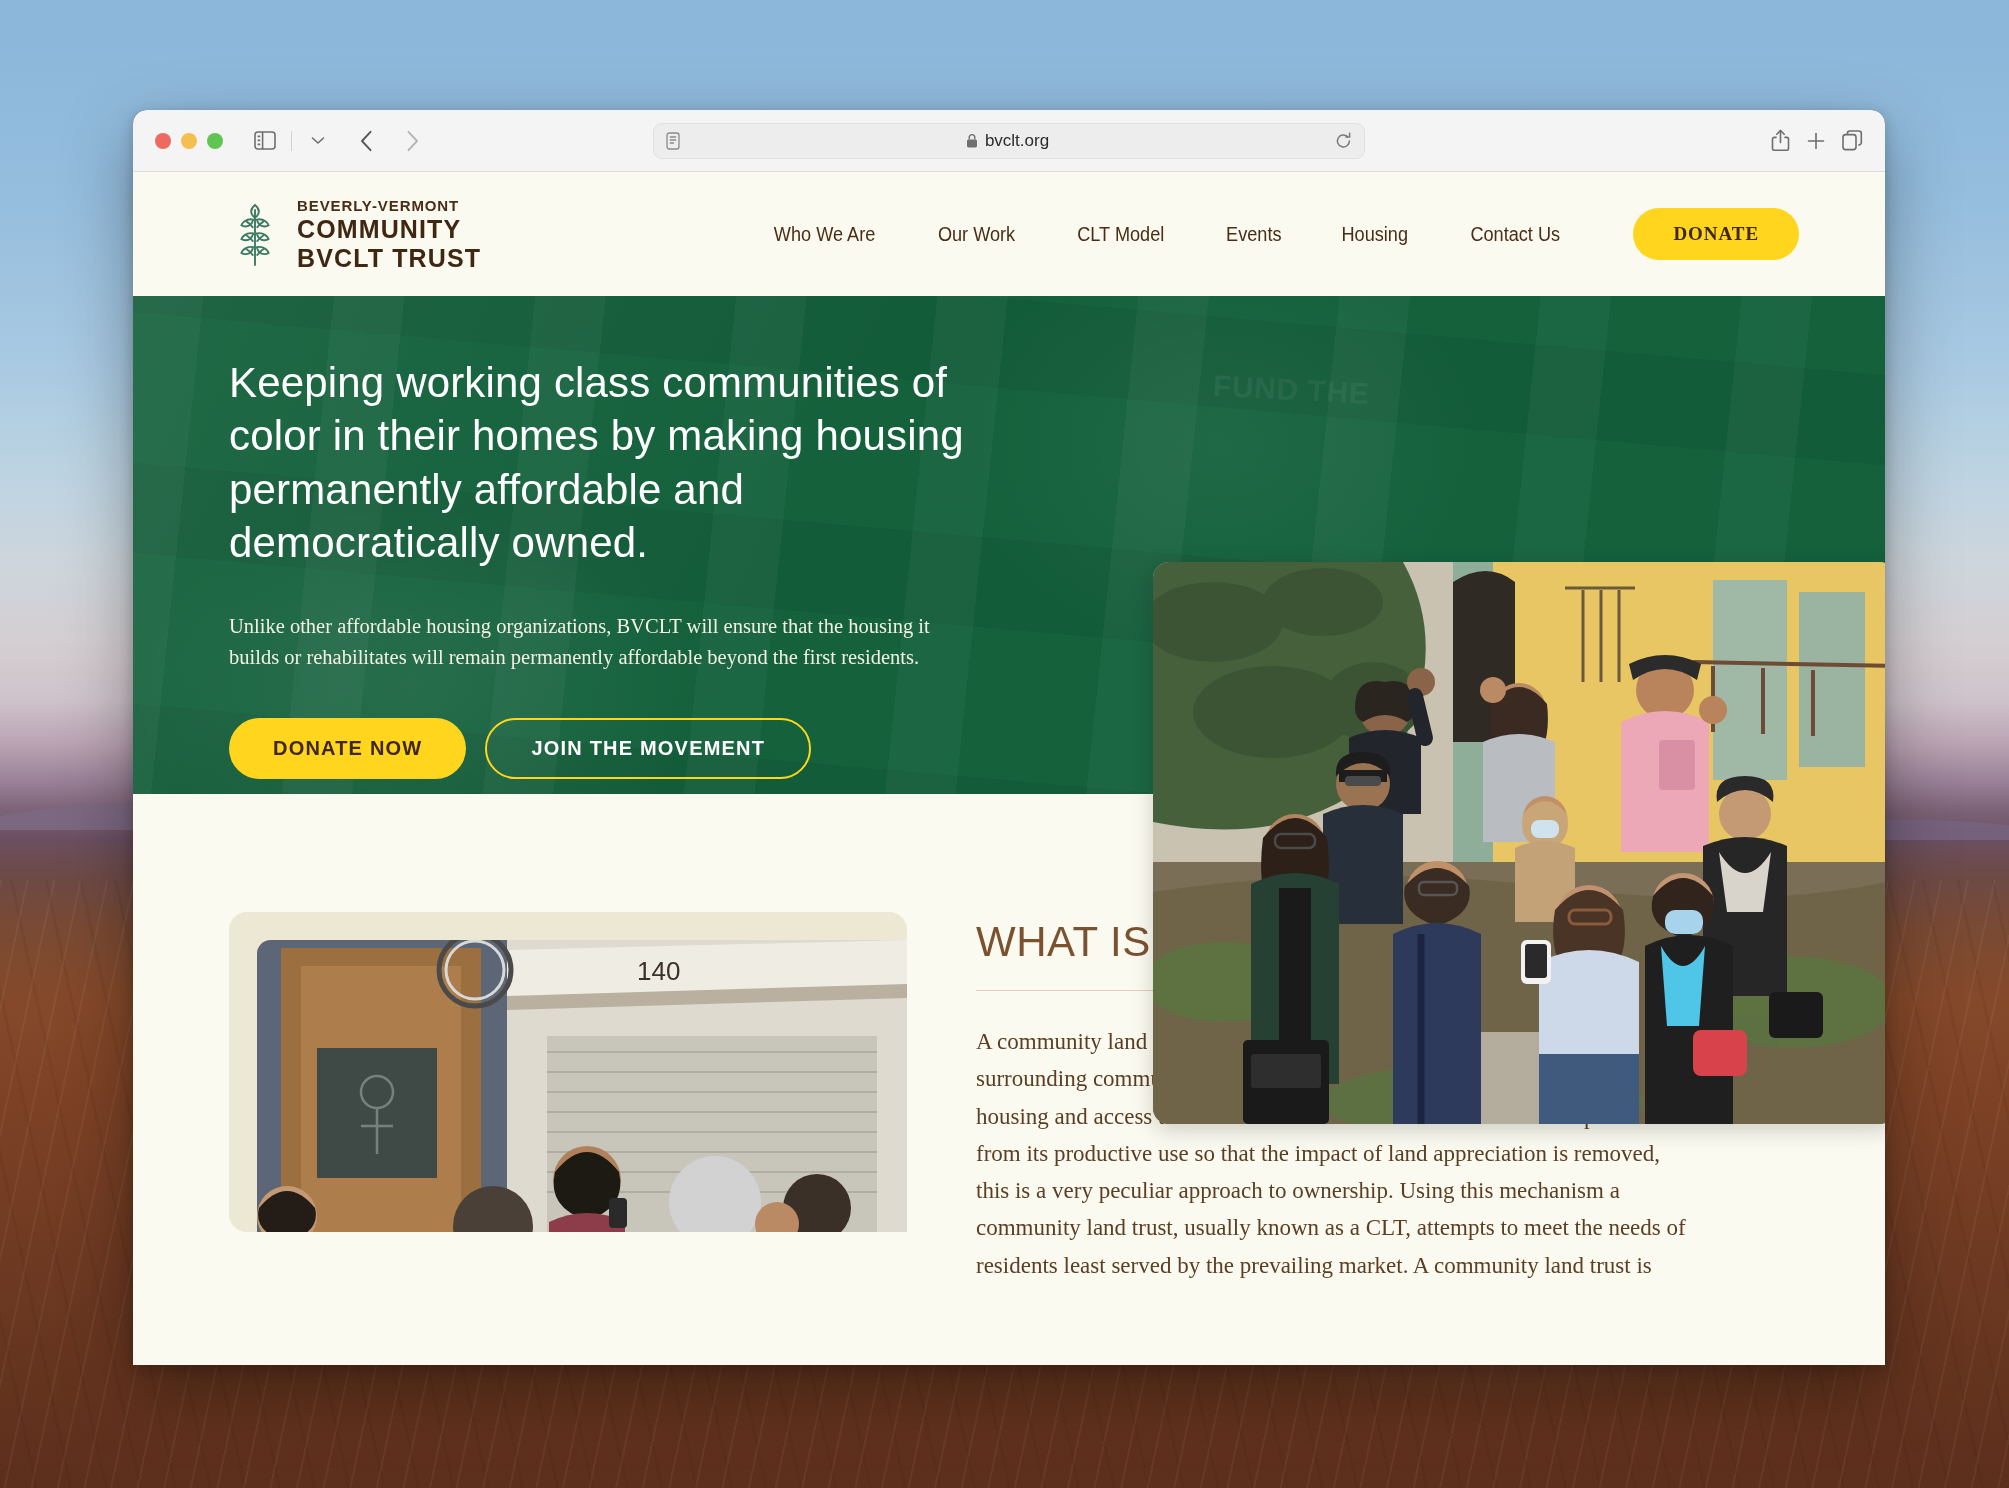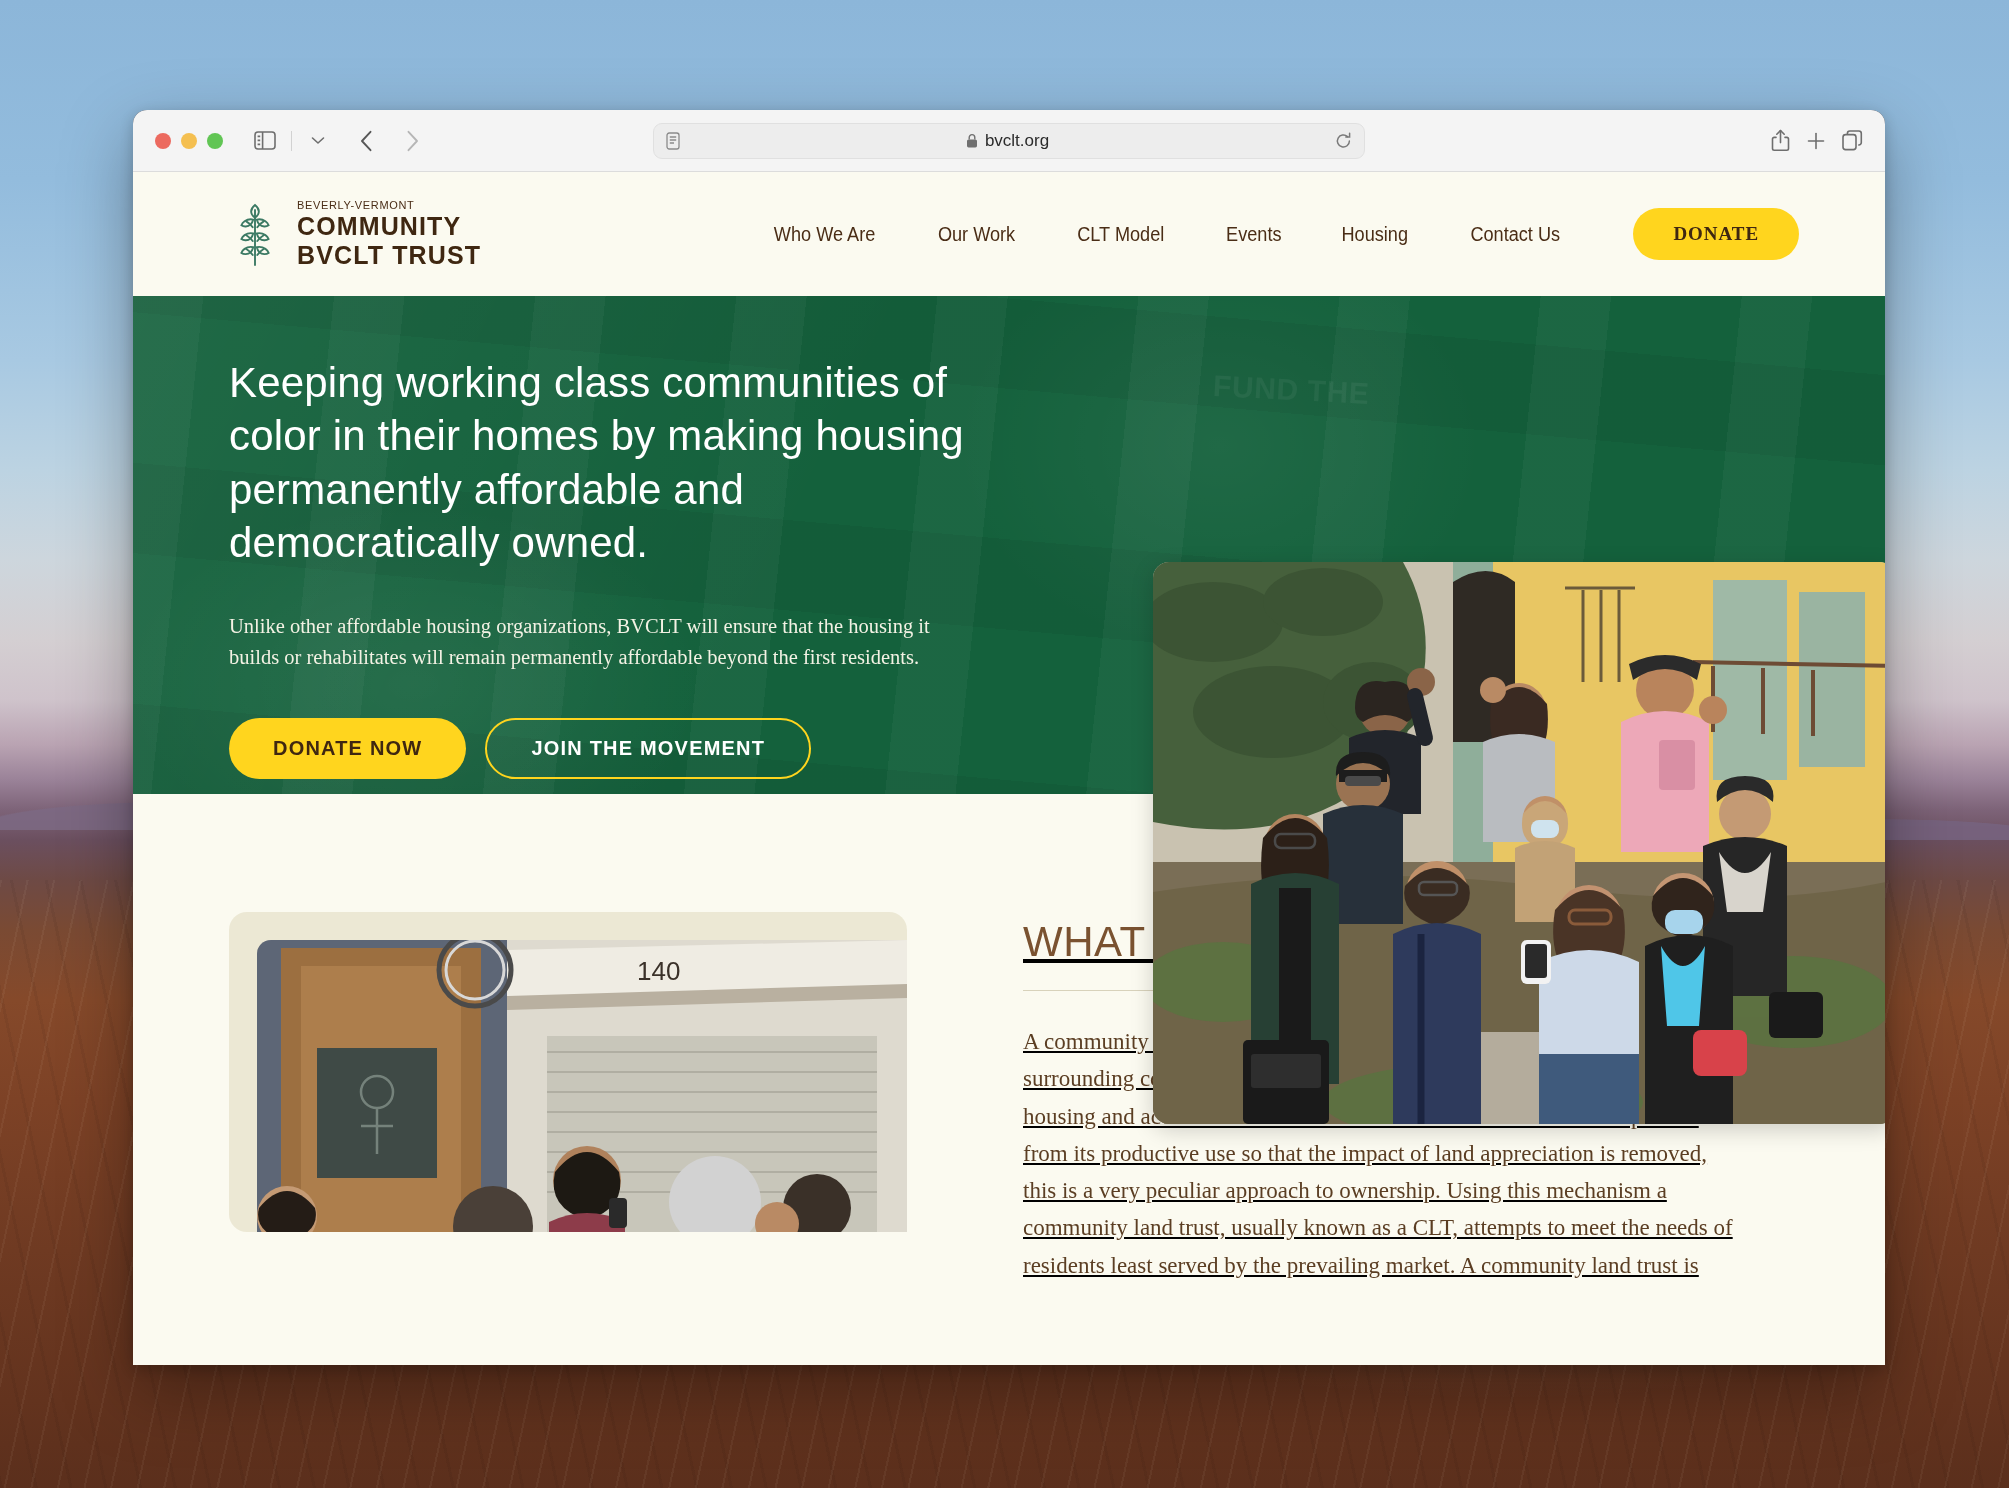--- a/index.html
+++ b/index.html
@@ -154,23 +154,23 @@
     display: flex;
     align-items: center;
     padding: 0 86px 0 96px;
     background: #fbfaf0;
   }
 
   #logo { display: flex; align-items: center; gap: 16px; }
   #logo-mark { width: 52px; height: 66px; flex: none; }
   #logo-text { display: flex; flex-direction: column; gap: 2px; }
   #org-top {
-    font-size: 11px;
+    font-size: 15px;
     letter-spacing: .06em;
-    font-weight: 400;
+    font-weight: 700;
     color: #4a2d16;
   }
   #org-main {
     font-size: 25px;
     font-weight: 700;
     letter-spacing: .045em;
     line-height: 1.08;
     color: #3f2711;
   }
 
@@ -290,23 +290,22 @@
     border-radius: 16px;
     overflow: hidden;
     box-shadow: 0 6px 22px rgba(0,0,0,.18);
     z-index: 5;
   }
 
   
   #what-section {
     display: flex;
     padding: 118px 96px 0 96px;
-    gap: 116px;
+    gap: 69px;
     position: relative;
-    text-decoration: underline;
   }
   #clt-photo-wrap {
     width: 678px;
     flex: none;
     background: #ece8d4;
     border-radius: 18px;
     padding: 28px 0 0 28px;
     height: 320px;
   }
   #clt-photo {

